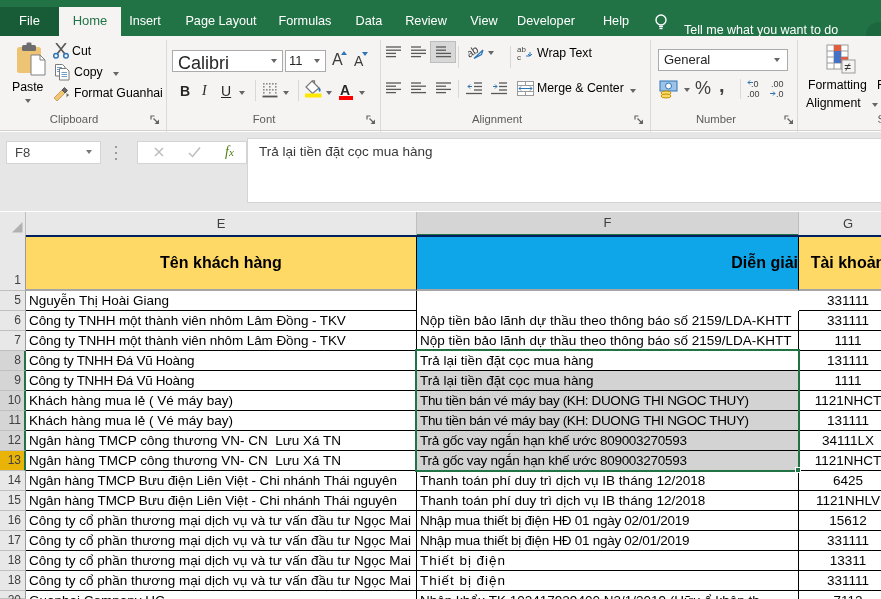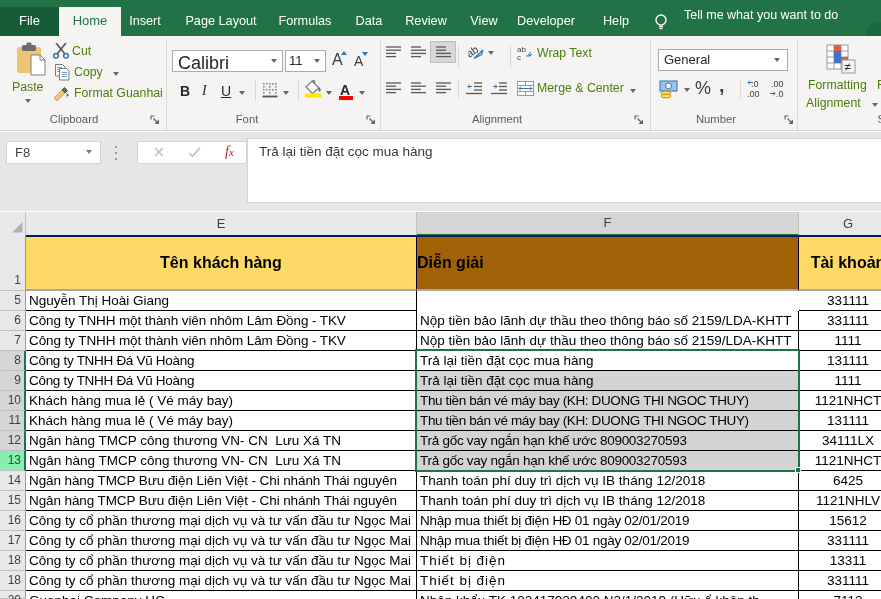--- a/index.html
+++ b/index.html
@@ -7,21 +7,21 @@
 #app{position:relative;width:881px;height:599px}
 
 #gbar{left:0;top:0;width:881px;height:36px;background:#217346}
 #ftab{left:0;top:7px;width:59px;height:29px;background:#185c37;color:#fff;font-size:13px;text-align:center;line-height:28px}
 #hometab{left:59px;top:7px;width:62px;height:29px;background:#f5f4f2;color:#217346;font-size:13px;text-align:center;line-height:28px}
 .tab{top:7px;height:29px;color:#fff;font-size:12.7px;line-height:28px;transform:translateX(-50%)}
 
 #ribbon{left:0;top:36px;width:881px;height:95px;background:#f5f4f2;border-bottom:1px solid #d2d0ce}
 .gsep{top:4px;width:1px;height:119px;background:#dcdad8;position:absolute}
 .glabel{top:77px;font-size:11.3px;color:#5c5c5c;transform:translateX(-50%);position:absolute}
-.btxt{font-size:12.3px;color:#4d7c0f;position:absolute}
+.btxt{font-size:12.3px;color:#000000;position:absolute}
 .car{width:0;height:0;border-left:3.5px solid transparent;border-right:3.5px solid transparent;border-top:4px solid #666;position:absolute}
 
 #fbar{left:0;top:132px;width:881px;height:79px;background:#e6e6e6}
 .wbox{background:#fff;border:1px solid #d4d4d4;position:absolute}
 
 .chead{top:212px;height:24px;background:#e9e8e8;border-right:1px solid #bfbfbf;border-bottom:1px solid #bfbfbf;color:#3f3f3f;font-size:13px;text-align:center;line-height:23px;position:absolute}
 .rhead{left:0;width:26px;background:#e9e8e8;border-right:1px solid #9a9a9a;border-bottom:1px solid #bfbfbf;color:#3f3f3f;font-size:12px;text-align:right;padding-right:4px;position:absolute}
 
 .cell{position:absolute;font-size:13.5px;color:#000;border-right:1px solid #000;border-bottom:1px solid #000;line-height:19px;white-space:pre;overflow:hidden}
 .cl{padding-left:3px}
@@ -38,29 +38,29 @@
 <div class="ab tab" style="left:369px">Data</div>
 <div class="ab tab" style="left:426px">Review</div>
 <div class="ab tab" style="left:484px">View</div>
 <div class="ab tab" style="left:546px">Developer</div>
 <div class="ab tab" style="left:616px">Help</div>
 <svg class="ab" style="left:652px;top:12px" width="18" height="18" viewBox="0 0 18 18">
 <circle cx="9" cy="8" r="5" fill="none" stroke="#fff" stroke-width="1.4"></circle>
 <line x1="7" y1="14.5" x2="11" y2="14.5" stroke="#fff" stroke-width="1.4"></line>
 <line x1="7.5" y1="16.5" x2="10.5" y2="16.5" stroke="#fff" stroke-width="1.4"></line>
 </svg>
-<div class="ab" style="left:684px;top:1px;height:29px;color:#fff;font-size:12.5px;line-height:28px">Tell me what you want to do</div>
+<div class="ab" style="left:684px;top:16px;height:29px;color:#fff;font-size:12.5px;line-height:28px">Tell me what you want to do</div>
 <div class="ab" style="left:866px;top:22px;width:26px;height:26px;border-radius:50%;background:rgba(0,0,0,0.10)"></div>
 <div class="ab" id="ribbon"></div>
 <div class="gsep" style="left:166px;top:40px"></div>
 <div class="gsep" style="left:380px;top:40px"></div>
 <div class="gsep" style="left:650px;top:40px"></div>
 <div class="gsep" style="left:797px;top:40px"></div>
 <div class="glabel" style="left:74px;top:113px">Clipboard</div>
-<div class="glabel" style="left:247px;top:113px">Font</div>
+<div class="glabel" style="left:264px;top:113px">Font</div>
 <div class="glabel" style="left:497px;top:113px">Alignment</div>
 <div class="glabel" style="left:716px;top:113px">Number</div>
 <svg class="ab" style="left:150px;top:115px" width="10" height="10" viewBox="0 0 10 10">
 <path d="M1 4.5 V1 H4.5 M3.5 3.5 L7.5 7.5" fill="none" stroke="#636363" stroke-width="1.2"></path>
       <path d="M9 4.5 V9 H4.5 z" fill="#636363"></path>
     </svg>
 <svg class="ab" style="left:366px;top:115px" width="10" height="10" viewBox="0 0 10 10">
 <path d="M1 4.5 V1 H4.5 M3.5 3.5 L7.5 7.5" fill="none" stroke="#636363" stroke-width="1.2"></path>
       <path d="M9 4.5 V9 H4.5 z" fill="#636363"></path>
     </svg>
@@ -276,52 +276,52 @@
       <circle cx="3" cy="8" r="1.1" fill="#8a8a8a"></circle>
       <circle cx="3" cy="14" r="1.1" fill="#8a8a8a"></circle>
 </svg>
 <div class="ab wbox" style="left:137px;top:141px;width:110px;height:23px"></div>
 <svg class="ab" style="left:153px;top:146px" width="12" height="12" viewBox="0 0 12 12">
 <path d="M2 2 L10 10 M10 2 L2 10" stroke="#bdbdbd" stroke-width="1.5"></path>
     </svg>
 <svg class="ab" style="left:188px;top:146px" width="13" height="12" viewBox="0 0 13 12">
 <path d="M1 7 L4.5 10.5 L12 1.5" fill="none" stroke="#bdbdbd" stroke-width="1.5"></path>
     </svg>
-<div class="ab" style="left:225px;top:144px;font-size:14px;font-style:italic;font-family:'Liberation Serif',serif;color:#b91c1c">f<span style="font-size:11px">x</span></div>
+<div class="ab" style="left:225px;top:144px;font-size:14px;font-style:italic;font-family:'Liberation Serif',serif;color:#4d7c0f">f<span style="font-size:11px">x</span></div>
 <div class="ab wbox" style="left:247px;top:138px;width:634px;height:65px;border-right:none"></div>
 <div class="ab" style="left:259px;top:144px;font-size:13.5px;color:#383838">Trả lại tiền đặt cọc mua hàng</div>
 <div class="ab" style="left:0;top:211px;width:881px;height:388px;background:#fff"></div>
 <div class="ab chead" style="left:0;width:26px">
       <svg width="11" height="11" viewBox="0 0 11 11" style="position:absolute;right:2px;bottom:2px">
         <path d="M10.5 0 V10.5 H0 Z" fill="#b1b1b1"></path>
       </svg>
     </div>
 <div class="ab chead" style="left:26px;width:391px">E</div>
 <div class="ab chead" style="left:417px;width:382px;background:#d6d5d5;border-bottom:2px solid #217346;line-height:21px">F</div>
 <div class="ab chead" style="left:799px;width:99px">G</div>
 <div class="ab rhead" style="top:235px;height:56px;display:flex;align-items:flex-end;justify-content:flex-end;padding-bottom:3px">1</div>
 <div class="ab rhead" style="top:291px;height:20px;line-height:19px;">5</div>
 <div class="ab rhead" style="top:311px;height:20px;line-height:19px;">6</div>
 <div class="ab rhead" style="top:331px;height:20px;line-height:19px;">7</div>
 <div class="ab rhead" style="top:351px;height:20px;line-height:19px;background:#d6d5d5;border-right:2px solid #217346;padding-right:3px;">8</div>
 <div class="ab rhead" style="top:371px;height:20px;line-height:19px;background:#d6d5d5;border-right:2px solid #217346;padding-right:3px;">9</div>
 <div class="ab rhead" style="top:391px;height:20px;line-height:19px;background:#d6d5d5;border-right:2px solid #217346;padding-right:3px;">10</div>
 <div class="ab rhead" style="top:411px;height:20px;line-height:19px;background:#d6d5d5;border-right:2px solid #217346;padding-right:3px;">11</div>
 <div class="ab rhead" style="top:431px;height:20px;line-height:19px;background:#d6d5d5;border-right:2px solid #217346;padding-right:3px;">12</div>
-<div class="ab rhead" style="top:451px;height:20px;line-height:19px;background:#86efac;border-right:2px solid #217346;padding-right:3px;">13</div>
+<div class="ab rhead" style="top:451px;height:20px;line-height:19px;background:#eab308;border-right:2px solid #217346;padding-right:3px;">13</div>
 <div class="ab rhead" style="top:471px;height:20px;line-height:19px;">14</div>
 <div class="ab rhead" style="top:491px;height:20px;line-height:19px;">15</div>
 <div class="ab rhead" style="top:511px;height:20px;line-height:19px;">16</div>
 <div class="ab rhead" style="top:531px;height:20px;line-height:19px;">17</div>
 <div class="ab rhead" style="top:551px;height:20px;line-height:19px;">18</div>
 <div class="ab rhead" style="top:571px;height:20px;line-height:19px;">18</div>
 <div class="ab rhead" style="top:591px;height:8px;line-height:19px;">20</div>
 <div class="ab" style="left:26px;top:235px;width:855px;height:2px;background:#002060"></div>
 <div class="ab cell" style="left:26px;top:237px;width:391px;height:54px;background:#ffd966;font-weight:bold;font-size:16px;line-height:52px;text-align:center;border-bottom:2px solid #a6a6a6">Tên khách hàng</div>
-<div class="ab cell" style="left:417px;top:237px;width:382px;height:54px;background:#a16207;font-weight:bold;font-size:16px;line-height:52px;text-align:left;border-bottom:2px solid #a6a6a6">Diễn giải</div>
+<div class="ab cell" style="left:417px;top:237px;width:382px;height:54px;background:#0ea5e9;font-weight:bold;font-size:16px;line-height:52px;text-align:right;border-bottom:2px solid #a6a6a6">Diễn giải</div>
 <div class="ab cell" style="left:799px;top:237px;width:99px;height:54px;background:#ffd966;font-weight:bold;font-size:16px;line-height:52px;text-align:center;border-bottom:2px solid #a6a6a6">Tài khoản</div>
 <div class="ab cell cl" style="left:26px;top:291px;width:391px;height:20px;">Nguyễn Thị Hoài Giang</div>
 <div class="ab cell cc" style="left:799px;top:291px;width:99px;height:20px">331111</div>
 <div class="ab cell cl" style="left:26px;top:311px;width:391px;height:20px;letter-spacing:-0.1px;">Công ty TNHH một thành viên nhôm Lâm Đồng - TKV</div>
 <div class="ab cell cl" style="left:417px;top:311px;width:382px;height:20px;">Nộp tiền bảo lãnh dự thầu theo thông báo số 2159/LDA-KHTT</div>
 <div class="ab cell cc" style="left:799px;top:311px;width:99px;height:20px">331111</div>
 <div class="ab cell cl" style="left:26px;top:331px;width:391px;height:20px;letter-spacing:-0.1px;">Công ty TNHH một thành viên nhôm Lâm Đồng - TKV</div>
 <div class="ab cell cl" style="left:417px;top:331px;width:382px;height:20px;">Nộp tiền bảo lãnh dự thầu theo thông báo số 2159/LDA-KHTT</div>
 <div class="ab cell cc" style="left:799px;top:331px;width:99px;height:20px">1111</div>
 <div class="ab cell cl" style="left:26px;top:351px;width:391px;height:20px;letter-spacing:-0.3px;">Công ty TNHH Đá Vũ Hoàng</div>

